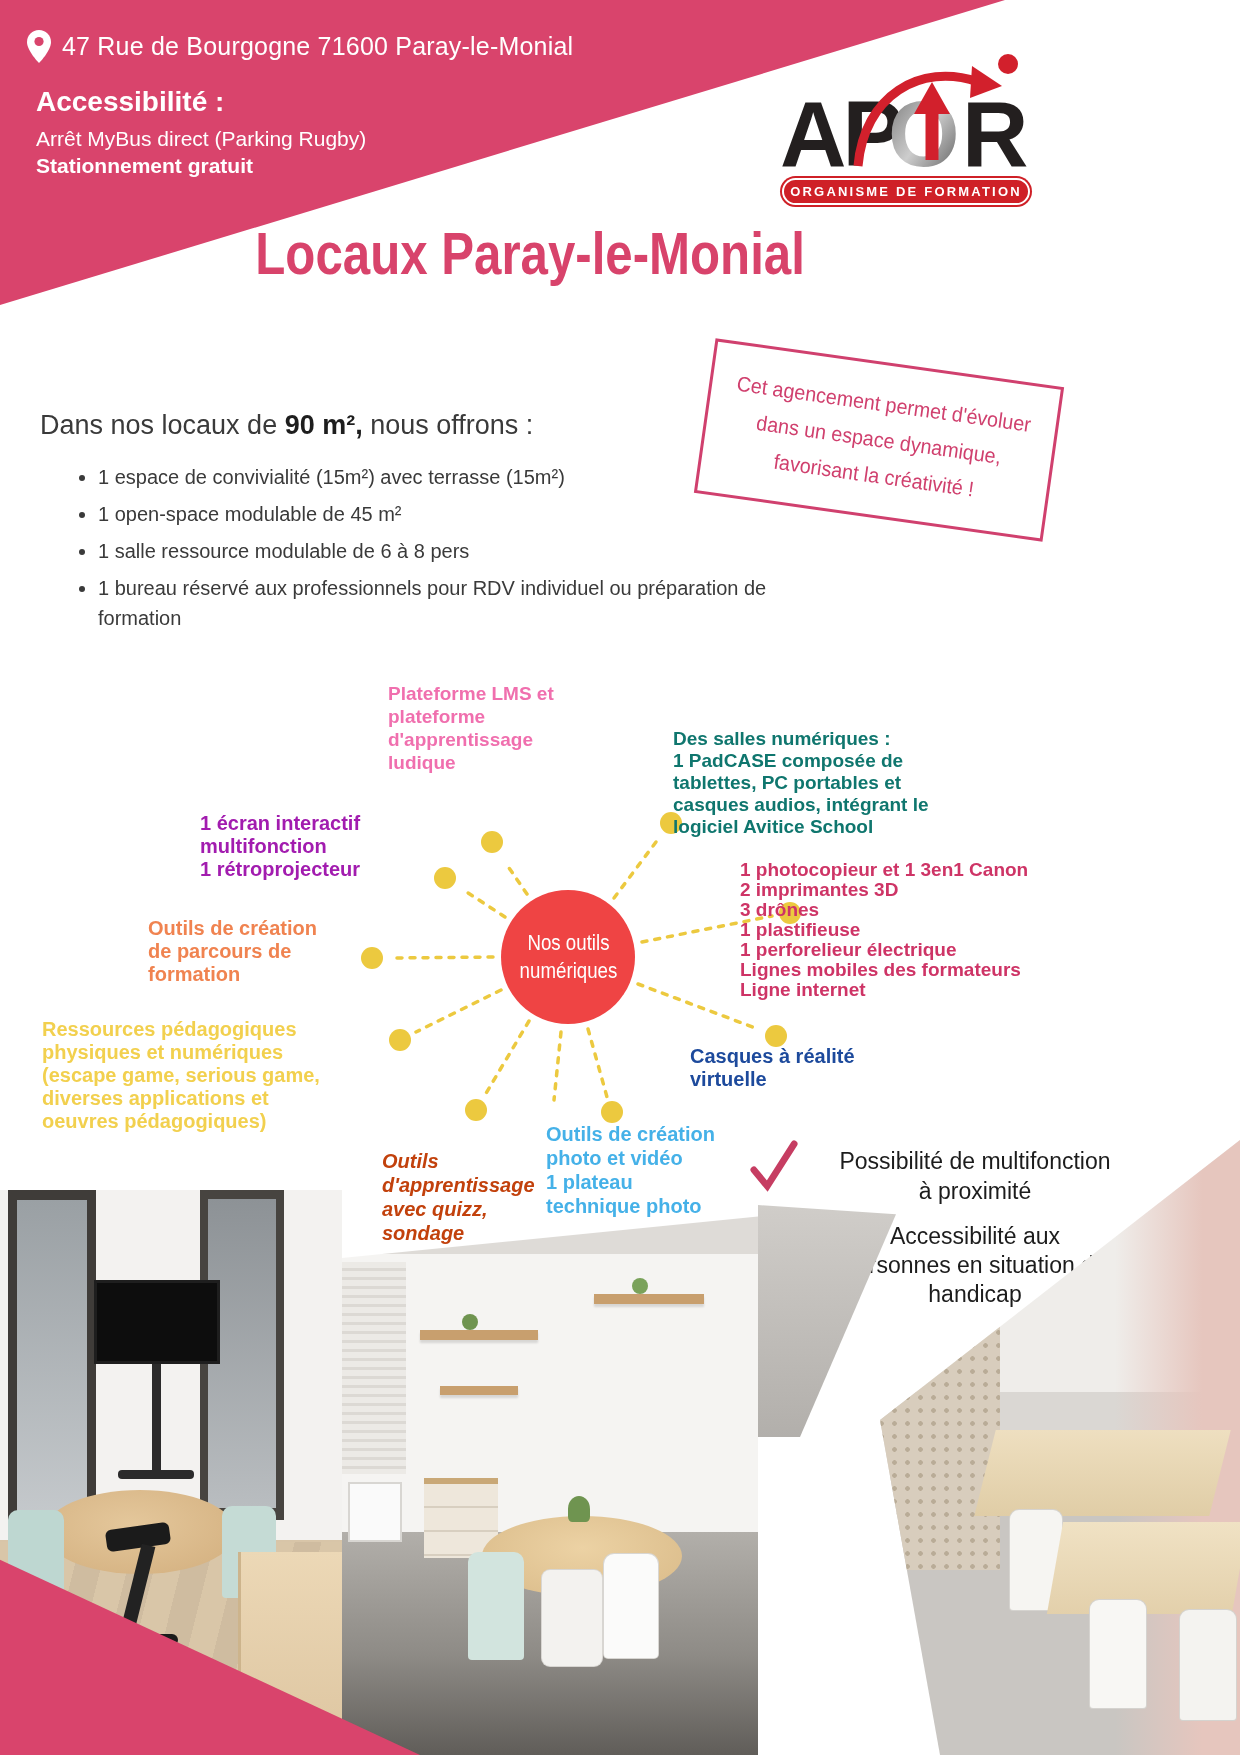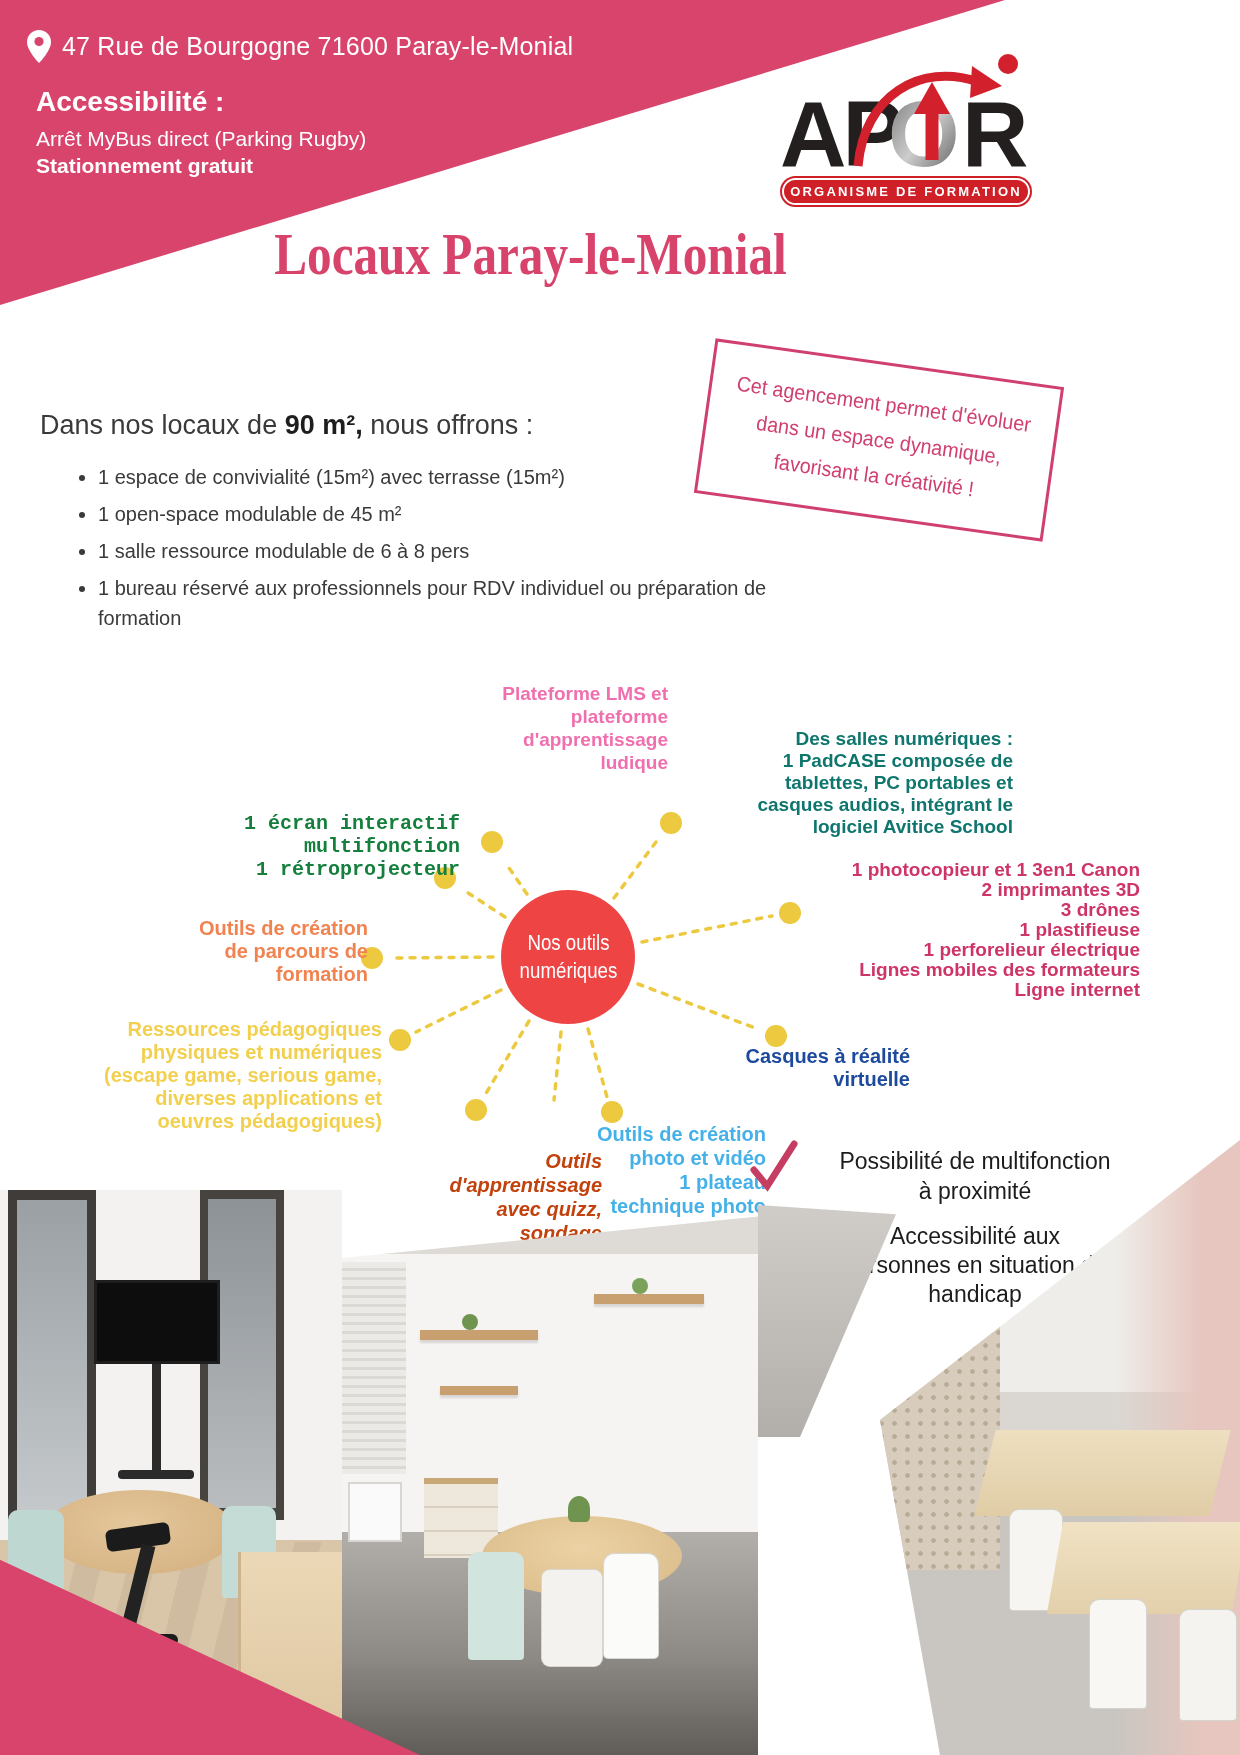--- a/index.html
+++ b/index.html
@@ -31,21 +31,21 @@
     position:absolute; left:2px; top:130px; width:248px; height:27px;
     background:#cf2027; border-radius:14px; color:#fff;
     font-size:13px; font-weight:700; letter-spacing:2.2px;
     display:flex; align-items:center; justify-content:center;
     box-shadow: inset 0 0 0 2px #ffffff, 0 0 0 2px #cf2027;
   }
 
   
   .title {
     position:absolute; left:0; top:218px; width:1060px; text-align:center;
-    color:#d8436b; font-size:60px; font-weight:700; line-height:72px;font-family:Liberation Serif, serif;
+    color:#d8436b; font-size:60px; font-weight:700; line-height:72px;
   }
 
   
   .callout {
     position:absolute; left:703px; top:362px; width:352px; height:156px;
     border:3px solid #d0406e; transform:rotate(8deg);
     display:flex; align-items:center; justify-content:center; text-align:center;
     color:#d0406e; font-size:21px; line-height:36px; font-weight:500;
   }
   .callout .inner { display:inline-block; transform:scaleX(0.94); }
@@ -58,24 +58,24 @@
 
   
   .rays { position:absolute; left:0; top:0; width:1240px; height:1755px; pointer-events:none; }
   .hub {
     position:absolute; left:501px; top:890px; width:134px; height:134px;
     background:#ef4444; border-radius:50%;
     display:flex; align-items:center; justify-content:center; text-align:center;
     color:#ffffff; font-size:22px; line-height:28px; font-weight:500;
   }
   .hub .inner { display:inline-block; transform:scaleX(0.85); }
-  .node { position:absolute; text-align:right; font-weight:600; font-size:19px; line-height:23px; }
+  .node { position:absolute; text-align:left; font-weight:600; font-size:19px; line-height:23px; }
   .n-lms        { left:388px; top:682px; width:280px; color:#f06fae; }
   .n-salles     { left:673px; top:728px; width:340px; color:#0f766e; line-height:22px; }
-  .n-ecran      { left:200px; top:812px; width:260px; color:#15803d; font-size:20px; font-weight:700;font-family:Liberation Mono, monospace; }
+  .n-ecran      { left:200px; top:812px; width:260px; color:#a21caf; font-size:20px; font-weight:700; }
   .n-materiel   { left:740px; top:860px; width:400px; color:#ce3466; line-height:20px; font-weight:700; }
   .n-parcours   { left:148px; top:917px; width:220px; color:#f08350; font-size:20px; }
   .n-ressources { left:42px;  top:1018px; width:340px; color:#f2d04e; font-size:20px; }
   .n-vr         { left:690px; top:1045px; width:220px; color:#1d4a9c; font-size:20px; font-weight:700; }
   .n-quizz      { left:382px; top:1149px; width:220px; color:#c2410c; font-size:20px; line-height:24px;font-style:italic; }
   .n-photo      { left:546px; top:1122px; width:220px; color:#45b1e8; font-size:20px; line-height:24px; }
 
   
   .checkmark { position:absolute; }
   .check-text { position:absolute; text-align:center; color:#1c1c1c; font-size:23px; }

